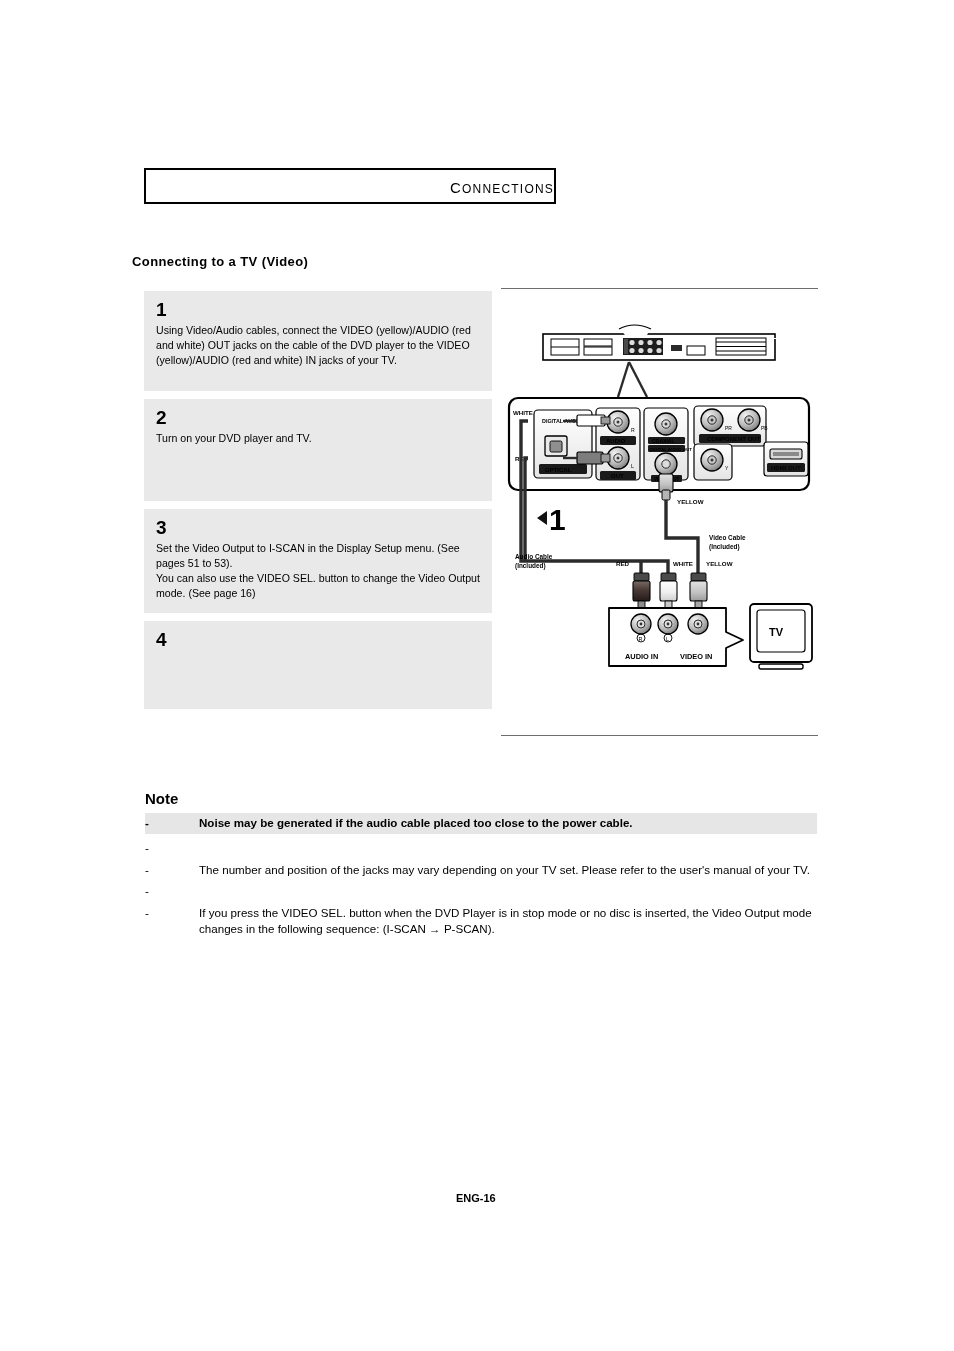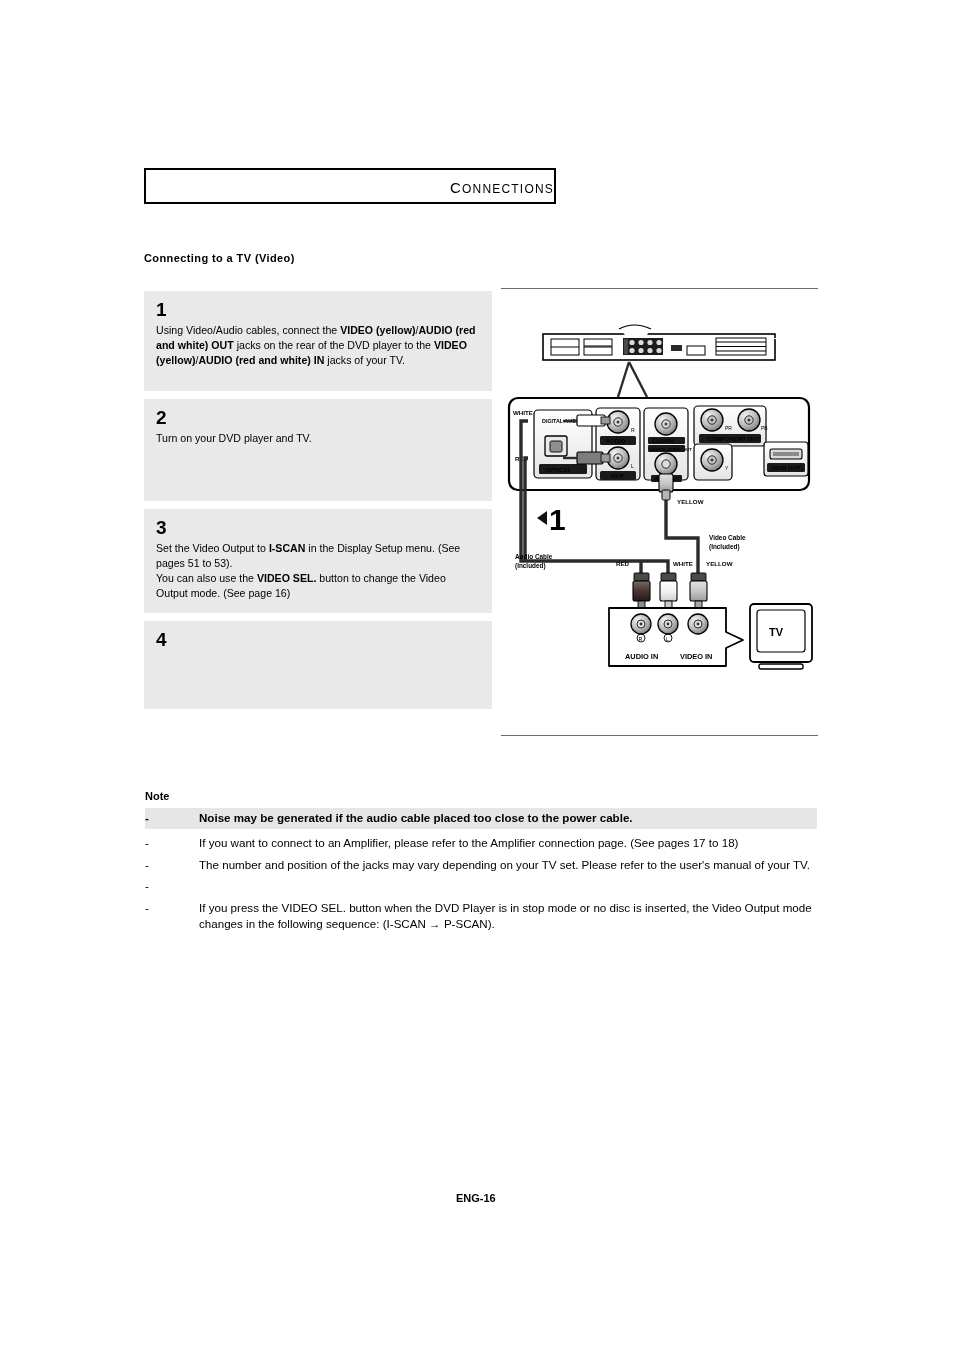--- a/index.html
+++ b/index.html
@@ -35,23 +35,23 @@
     letter-spacing: 1.2px;
     font-variant: small-caps;
     text-transform: lowercase;
     font-weight: 400;
   }
   .chapter-title::first-letter { font-size: 21px; }
 
   
   .section-title {
     position: absolute;
-    left: 144px;
+    left: 132px;
     top: 243px;
-    font-size: 11px;
+    font-size: 13px;
     font-weight: bold;
     letter-spacing: 0.4px;
   }
 
   
   .steps {
     position: absolute;
     left: 144px;
     top: 291px;
     width: 348px;
@@ -65,21 +65,21 @@
   .step-num {
     font-size: 19px;
     font-weight: bold;
     line-height: 1.05;
     margin-bottom: 3px;
   }
   .step-text {
     font-size: 10.6px;
     line-height: 1.42;
   }
-  .step-text b { font-weight: bold; }
+  .step-text b { font-weight: normal; }
   #step-1 { height: 100px; }
   #step-2 { height: 102px; }
   #step-3 { height: 104px; }
   #step-4 { height: 88px; }
 
   
   .diagram-col {
     position: absolute;
     left: 501px;
     top: 288px;
@@ -106,21 +106,21 @@
   }
 
   
   .note-wrap {
     position: absolute;
     left: 145px;
     top: 790px;
     width: 672px;
   }
   .note-heading {
-    font-size: 11px;
+    font-size: 15px;
     font-weight: bold;
     margin-bottom: 6px;
   }
   .note-row {
     display: flex;
     font-size: 11.6px;
     line-height: 1.36;
     margin-bottom: 4px;
     padding: 1px 0;
   }
@@ -156,21 +156,21 @@
 
 <div class="chapter-box">
   <span class="chapter-title">Connections</span>
 </div>
 
 <h2 class="section-title">Connecting to a TV (Video)</h2>
 
 <div class="steps">
   <div class="step-box" id="step-1">
     <div class="step-num">1</div>
-    <div class="step-text"><span>Using Video/Audio cables, connect the </span><b>VIDEO (yellow)</b><span>/</span><b>AUDIO (red and white) OUT</b><span> jacks on the rear of the DVD player to the </span><b>VIDEO (yellow)</b><span>/</span><b>AUDIO (red and white) IN</b><span> jacks of your TV.</span></div>
+    <div class="step-text"><span>Using Video/Audio cables, connect the </span><b>VIDEO (yellow)</b><span>/</span><b>AUDIO (red and white) OUT</b><span> jacks on the cable of the DVD player to the </span><b>VIDEO (yellow)</b><span>/</span><b>AUDIO (red and white) IN</b><span> jacks of your TV.</span></div>
   </div>
   <div class="step-box" id="step-2">
     <div class="step-num">2</div>
     <div class="step-text"><span>Turn on your DVD player and TV.</span></div>
   </div>
   <div class="step-box" id="step-3">
     <div class="step-num">3</div>
     <div class="step-text"><span>Set the Video Output to </span><b>I-SCAN</b><span> in the Display Setup menu. (See pages 51 to 53).</span><br><span>You can also use the </span><b>VIDEO SEL.</b><span> button to change the Video Output mode. (See page 16)</span></div>
   </div>
   <div class="step-box" id="step-4">
@@ -403,21 +403,20 @@
 
 <div class="note-wrap">
   <div class="note-heading">Note</div>
   <div id="note-rows">
       <div class="note-row highlight">
         <div class="note-dash">-</div>
         <div class="note-body">Noise may be generated if the audio cable placed too close to the power cable.</div>
       </div>
       <div class="note-row">
         <div class="note-dash">-</div>
-        <div class="note-body">If you want to connect to an Amplifier, please refer to the Amplifier connection page. (See pages 17 to 18)</div>
       </div>
       <div class="note-row">
         <div class="note-dash">-</div>
         <div class="note-body">The number and position of the jacks may vary depending on your TV set. Please refer to the user's manual of your TV.</div>
       </div>
       <div class="note-row">
         <div class="note-dash">-</div>
       </div>
       <div class="note-row">
         <div class="note-dash">-</div>

